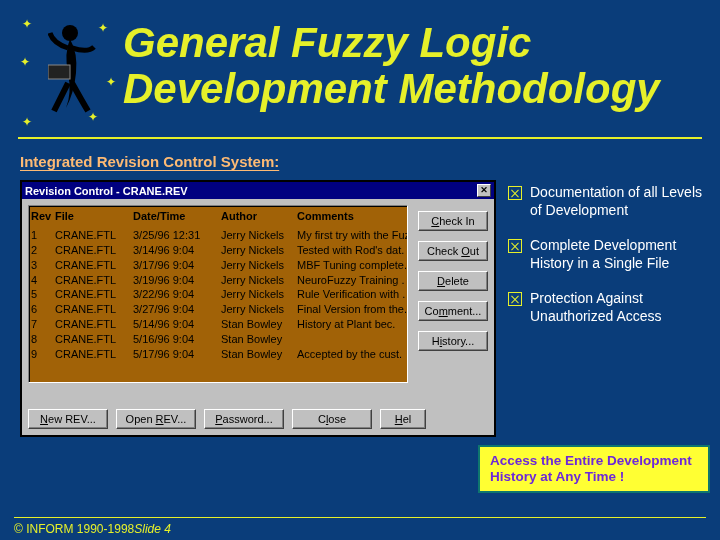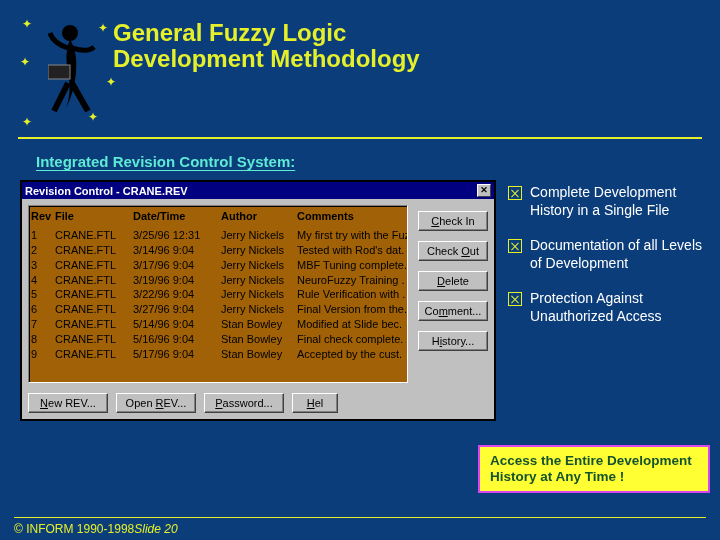--- a/index.html
+++ b/index.html
@@ -20,34 +20,36 @@
     width: 95px; height: 110px;
     position: relative;
     flex-shrink: 0;
     background: #0a3d7a;
   }
   .star { position:absolute; color:#e6f02a; font-size:12px; }
   .figure { position:absolute; top:8px; left:30px; width:48px; height:90px; }
   .title {
     color: #e6f02a;
     font-weight: bold;
-    font-size: 24px;
+    font-size: 42px;
     line-height: 1.1;
     margin-top: 5px;
+    margin-left: 10px;
+    font-style: italic;
   }
   .hr1 {
     border: none;
     border-top: 2px solid #e6f02a;
     margin: 2px 18px 0 18px;
   }
   .subtitle {
-    color: #5eead4;
+    color: #fdba74;
     font-weight: bold;
     font-size: 15px;
-    margin: 14px 0 10px 36px;
+    margin: 14px 0 10px 20px;
     text-decoration: underline;
     text-underline-offset: 3px;
   }
   .content {
     display: flex;
     padding: 0 15px 0 20px;
     gap: 12px;
     justify-content: center;
   }
   
@@ -108,21 +110,21 @@
     box-shadow: inset -1px -1px 0 #808080;
     font-size:11px;
     padding: 3px 2px;
     text-align:center;
     cursor:default;
     font-family: 'MS Sans Serif', Arial, sans-serif;
   }
   .btn u { text-decoration: underline; }
   .bottom-btns {
     clear:both;
-    padding-top:10px;
+    padding-top:26px;
     display:flex; gap:8px;
   }
   .bottom-btns .btn { width: 80px; }
   
   .bullets { flex:1; padding-top:4px; }
   .bullets .item {
     display:flex; gap:8px; margin-bottom:18px;
     font-size:14px; line-height:1.25;
   }
   .b-icon {
@@ -133,22 +135,22 @@
   .b-icon::before, .b-icon::after {
     content:""; position:absolute; left:1px; right:1px; top:50%;
     height:1px; background:#e6f02a;
   }
   .b-icon::before { transform: rotate(45deg); }
   .b-icon::after  { transform: rotate(-45deg); }
   .callout {
     position:absolute;
     right:10px; top:445px;
     background:#ffff33;
-    border:2px solid #d946ef;
-    color:#14532d;
+    border:2px solid #0f766e;
+    color:#6d28d9;
     font-weight:bold;
     font-size:13.5px;
     padding:6px 10px;
     width:232px;
     line-height:1.2;
   }
   .footer {
     position:absolute; left:0; right:0; bottom:4px;
     display:flex; 
     padding:0 16px 0 14px;
@@ -248,28 +250,27 @@
               <span>CRANE.FTL</span>
               <span>3/27/96   9:04</span>
               <span>Jerry Nickels</span>
               <span>Final Version from the.</span>
             </div>
             <div class="list-row">
               <span>7</span>
               <span>CRANE.FTL</span>
               <span>5/14/96   9:04</span>
               <span>Stan Bowley</span>
-              <span>Modified at Slide bec.</span>
+              <span>History at Plant bec.</span>
             </div>
             <div class="list-row">
               <span>8</span>
               <span>CRANE.FTL</span>
               <span>5/16/96   9:04</span>
               <span>Stan Bowley</span>
-              <span>Final check complete.</span>
             </div>
             <div class="list-row">
               <span>9</span>
               <span>CRANE.FTL</span>
               <span>5/17/96   9:04</span>
               <span>Stan Bowley</span>
               <span>Accepted by the cust.</span>
             </div>
           </div>
       </div>
@@ -277,41 +278,42 @@
         <div class="btn"><u>C</u><span>heck In</span></div>
         <div class="btn"><span>Check </span><u>O</u><span>ut</span></div>
         <div class="btn"><u>D</u><span>elete</span></div>
         <div class="btn"><span>Co</span><u>m</u><span>ment...</span></div>
         <div class="btn"><span>H</span><u>i</u><span>story...</span></div>
       </div>
       <div class="bottom-btns">
         <div class="btn"><u>N</u><span>ew REV...</span></div>
         <div class="btn"><span>Open </span><u>R</u><span>EV...</span></div>
         <div class="btn"><u>P</u><span>assword...</span></div>
+        <div class="btn"><span>C</span><u>l</u><span>ose</span></div>
         <div class="btn" style="width:46px"><u>H</u><span>el</span></div>
       </div>
     </div>
   </div>
 
   <div class="bullets">
     <div class="item">
       <div class="b-icon"></div>
-      <div>Complete Development History in a Single File</div>
+      <div>Documentation of all Levels of Development</div>
     </div>
     <div class="item">
       <div class="b-icon"></div>
-      <div>Documentation of all Levels of Development</div>
+      <div>Complete Development History in a Single File</div>
     </div>
     <div class="item">
       <div class="b-icon"></div>
       <div>Protection Against Unauthorized Access</div>
     </div>
   </div>
 
 </div>
 
 <div class="callout">Access the Entire Development History at Any Time !</div>
 
 <hr class="hr2">
 <div class="footer">
   <span>© INFORM 1990-1998</span>
-  <span class="slide-no">Slide 20</span>
+  <span class="slide-no">Slide 4</span>
 </div>
 
 </body></html>

